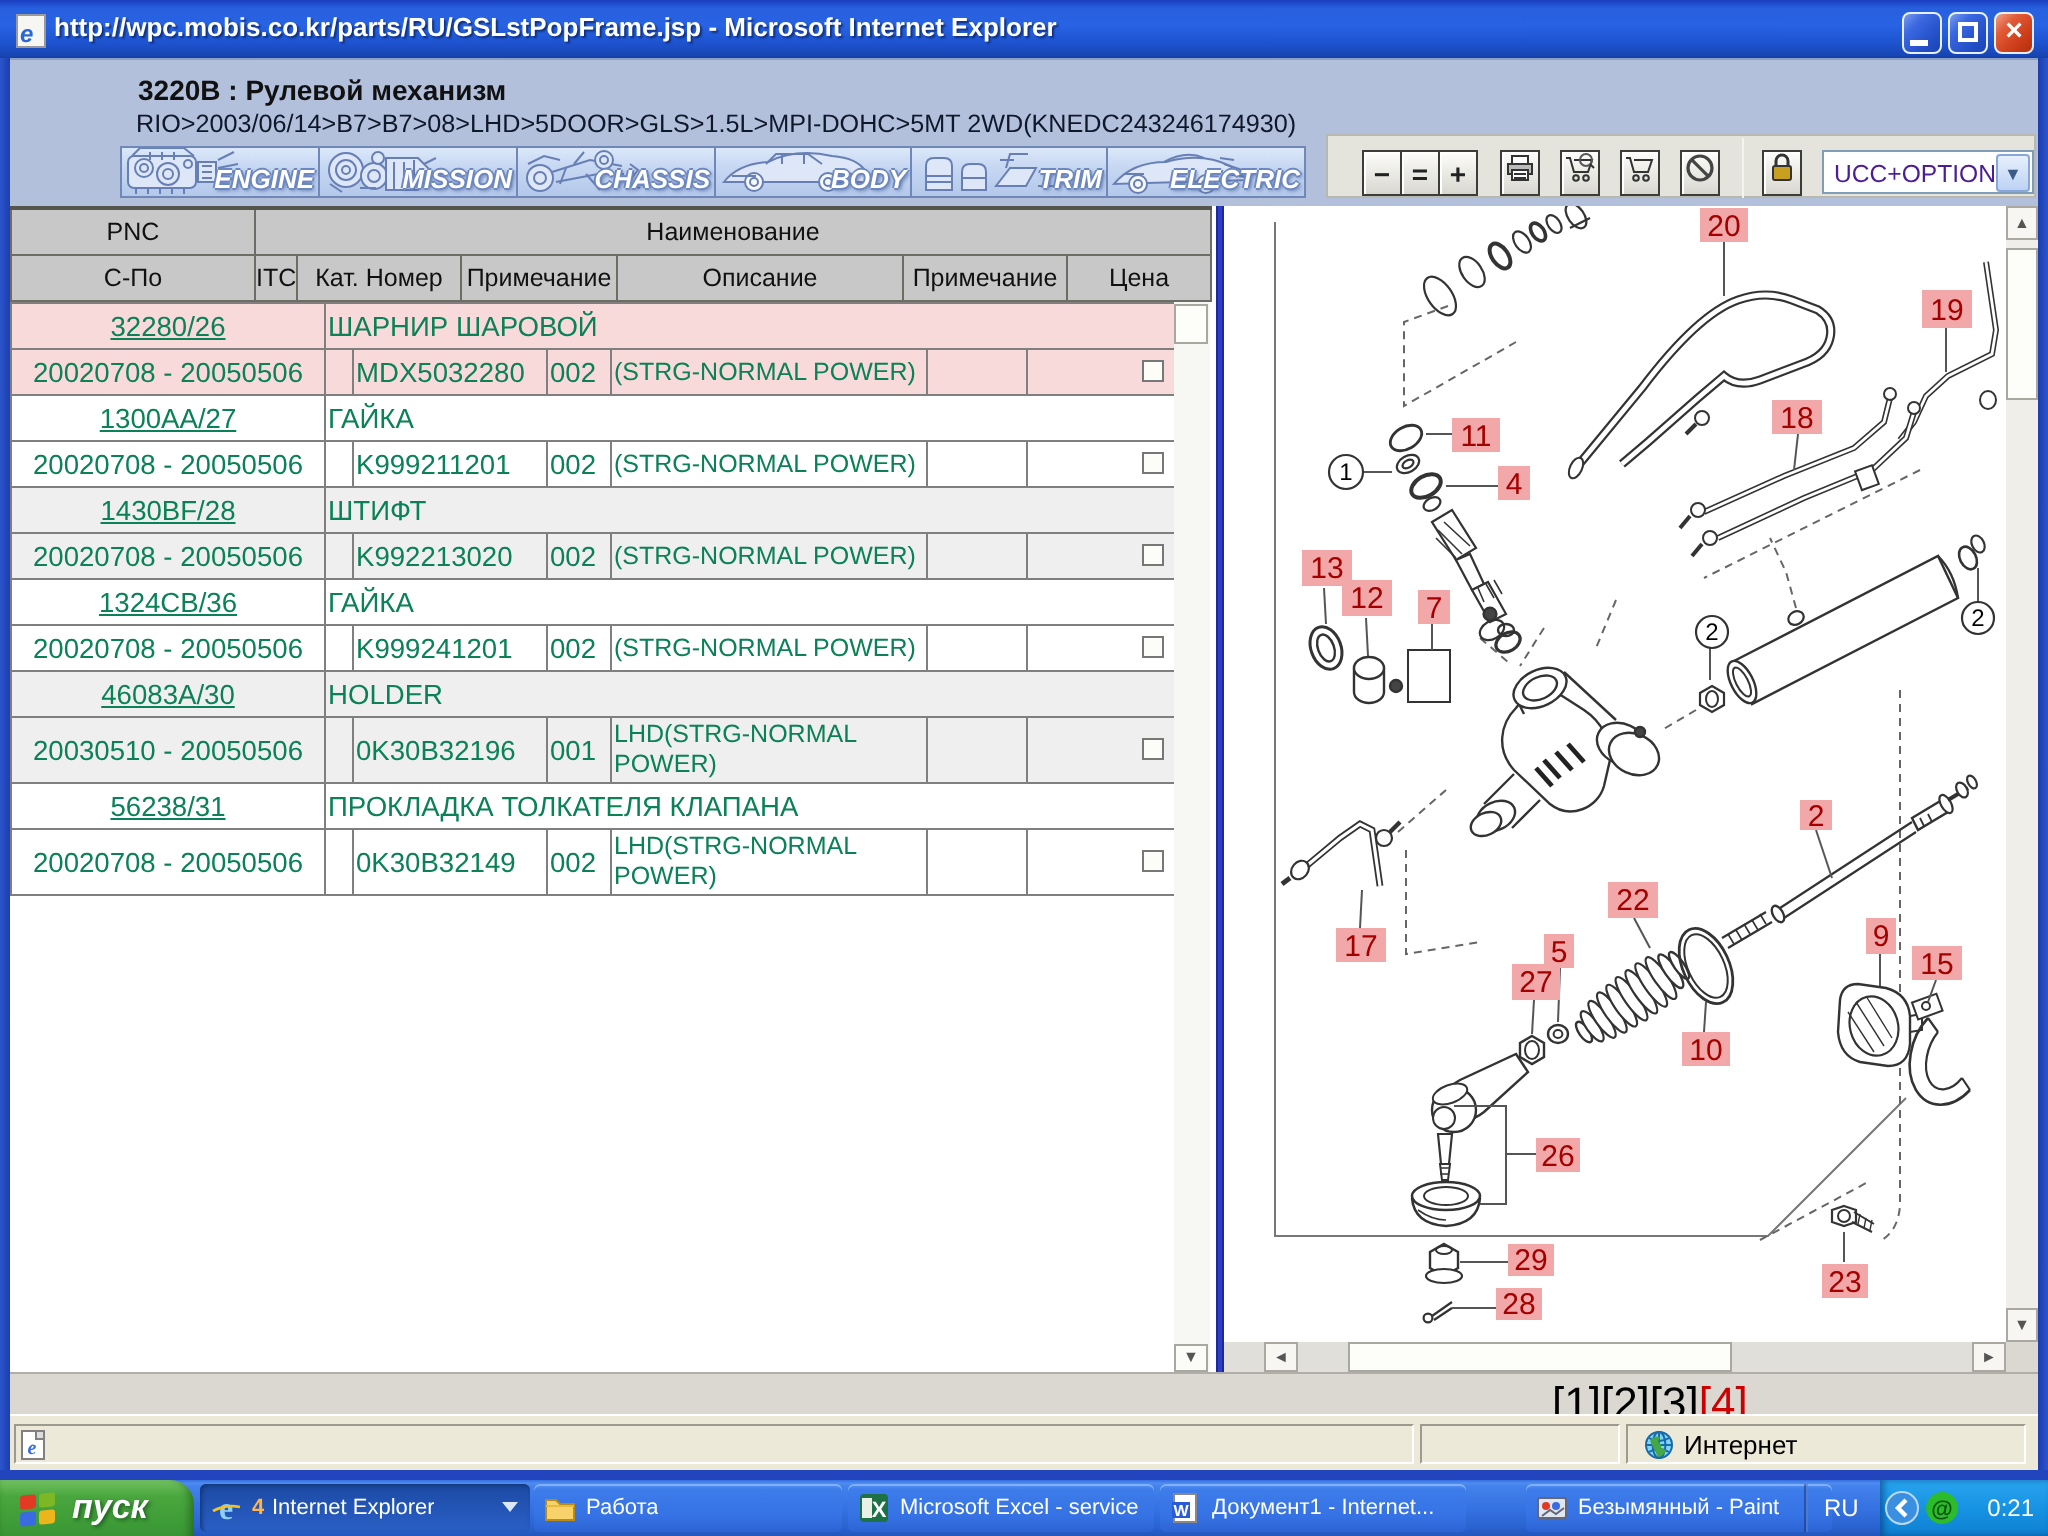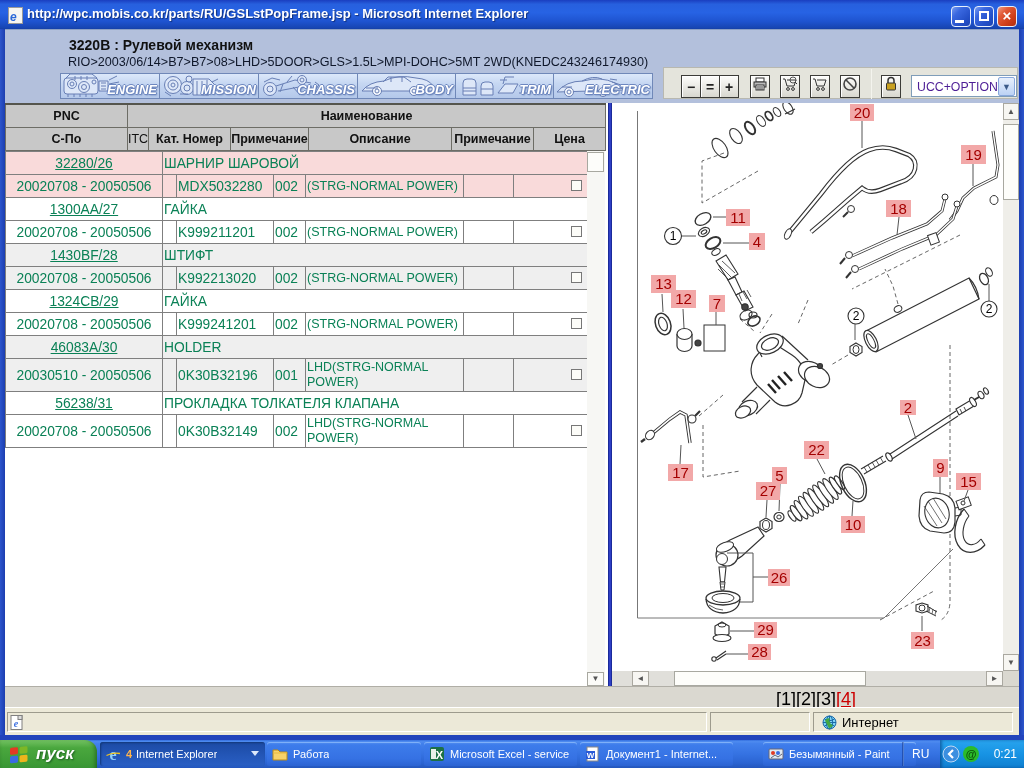--- a/index.html
+++ b/index.html
@@ -41,21 +41,21 @@
 
 
 #lpanel{left:5px;top:103px;width:600px;height:583px;background:#fff;}
 #divider{left:608px;top:103px;width:4px;height:583px;background:#2f3fc5;border-left:1px solid #1a2a9a;border-right:1px solid #1a2a9a;}
 #rpanel{left:612px;top:103px;width:391px;height:583px;background:#fff;}
 #vscroll{left:1003px;top:103px;width:16px;height:568px;background:#efeee9;}
 #vcorner{left:1003px;top:671px;width:16px;height:15px;background:#dad8d0;}
 
 table{border-collapse:collapse;table-layout:fixed;}
 #thead{position:absolute;left:0;top:0;width:600px;border-top:2px solid #55554d;}
-#thead td{background:#c8c8c8;border:1px solid #6d6d66;font-size:12.5px;font-weight:bold;color:#111;text-align:center;height:23px;padding:0;}
+#thead td{background:#c8c8c8;border:1px solid #6d6d66;font-size:12.5px;font-weight:normal;color:#111;text-align:center;height:23px;padding:0;}
 #tdata{position:absolute;left:0;top:48px;width:582px;}
 #tdata td{border:1px solid #7f7f7f;font-size:13.8px;color:#0a8156;height:23px;padding:0 1px;overflow:hidden;white-space:nowrap;}
 #tdata td.d{font-size:12.5px;}
 #tdata td.k{position:relative;}
 #tdata tr.two td{height:33px;white-space:normal;line-height:15px;}
 #tdata td.c{text-align:center;}
 #tdata a{color:#0a8156;}
 tr.pink td{background:#f9dada;}
 tr.gray td{background:#efefef;}
 tr.white td{background:#fff;}
@@ -66,21 +66,21 @@
 #lscroll .dn{position:absolute;left:0;bottom:0;width:17px;height:14px;background:#fbfbf8;border:1px solid #a8a8a0;font-size:8px;color:#555;text-align:center;line-height:12px;}
 
 #hscroll{position:absolute;left:0;top:568px;width:391px;height:15px;background:#e0dfda;}
 #hscroll .ar{position:absolute;top:0;width:17px;height:15px;background:#f7f6f2;border:1px solid #aaa8a0;color:#555;font-size:8px;text-align:center;line-height:13px;}
 #hscroll .thumb{position:absolute;left:62px;top:0;width:192px;height:15px;background:#fdfdfa;border:1px solid #a8a8a0;}
 #vscroll .ar{position:absolute;left:0;width:16px;height:17px;background:#f7f6f2;border:1px solid #aaa8a0;color:#555;font-size:8px;text-align:center;line-height:15px;}
 #vscroll .thumb{position:absolute;left:0;top:21px;width:16px;height:76px;background:#fdfdfa;border:1px solid #a8a8a0;}
 
 
 #pagebar{left:5px;top:686px;width:1014px;height:21px;background:#dad8d0;border-top:1px solid #b0aea6;font-size:13px;}
-#pagebar .pg{position:absolute;left:771px;top:2px;color:#000;font-size:18px;}
+#pagebar .pg{position:absolute;left:771px;top:2px;color:#000;font-size:22px;}
 #pagebar .pg a{color:#cc0000;}
 #statusbar{left:5px;top:707px;width:1014px;height:28px;background:#ece9d8;border-top:1px solid #fff;}
 #statusbar .p1{position:absolute;left:2px;top:4px;width:700px;height:20px;border:1px solid;border-color:#9d9b8d #fff #fff #9d9b8d;}
 #statusbar .p2{position:absolute;left:705px;top:4px;width:100px;height:20px;border:1px solid;border-color:#9d9b8d #fff #fff #9d9b8d;}
 #statusbar .p3{position:absolute;left:808px;top:4px;width:200px;height:20px;border:1px solid;border-color:#9d9b8d #fff #fff #9d9b8d;}
 #statusbar .stext{position:absolute;left:17px;top:2px;font-size:12px;color:#000;}
 #statusbar .znet{position:absolute;left:28px;top:2px;font-size:13px;color:#000;}
 
 
 #taskbar{left:0;top:740px;width:1024px;height:28px;
@@ -325,21 +325,21 @@
             <td></td>
             <td>K992213020</td>
             <td>002</td>
             <td class="d">(STRG-NORMAL POWER)</td>
             <td></td>
             <td class="k">
               <span class="cbx"></span>
             </td>
           </tr>
       <tr class="white">
-            <td class="c"><a href="#">1324CB/29</a></td>
+            <td class="c"><a href="#">1324CB/36</a></td>
             <td colspan="6">ГАЙКА</td>
           </tr>
       <tr class="white">
             <td class="c">20020708 - 20050506</td>
             <td></td>
             <td>K999241201</td>
             <td>002</td>
             <td class="d">(STRG-NORMAL POWER)</td>
             <td></td>
             <td class="k">

